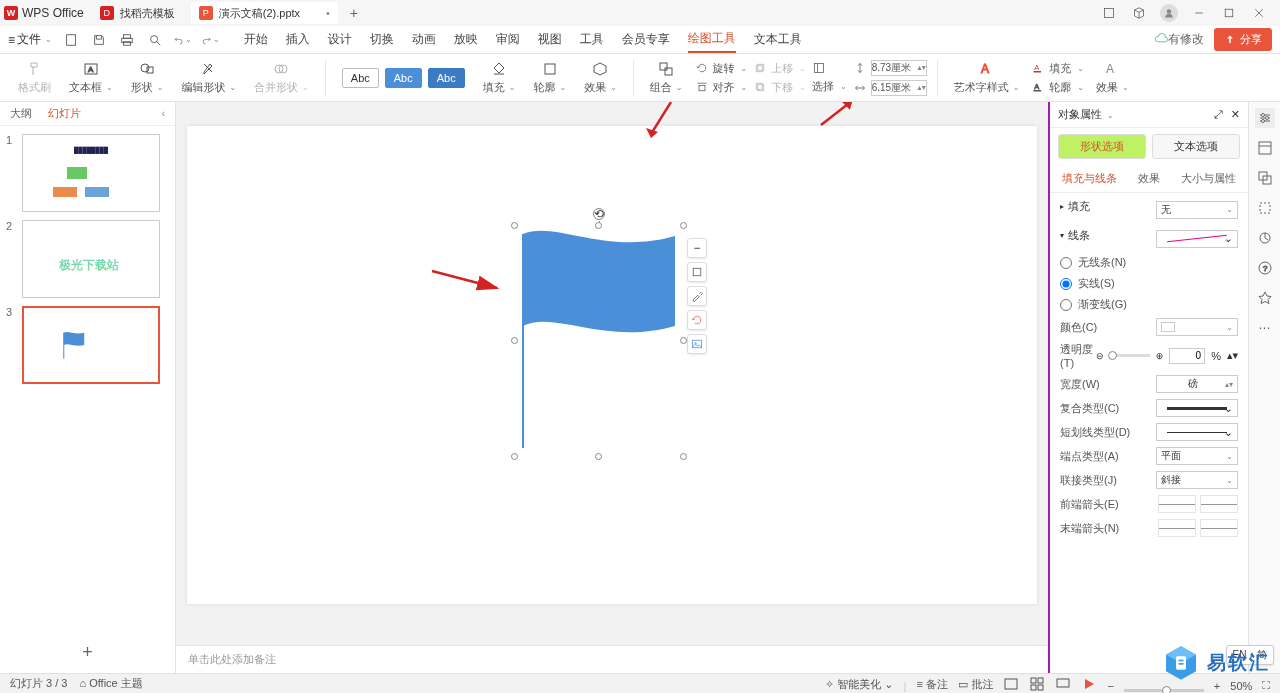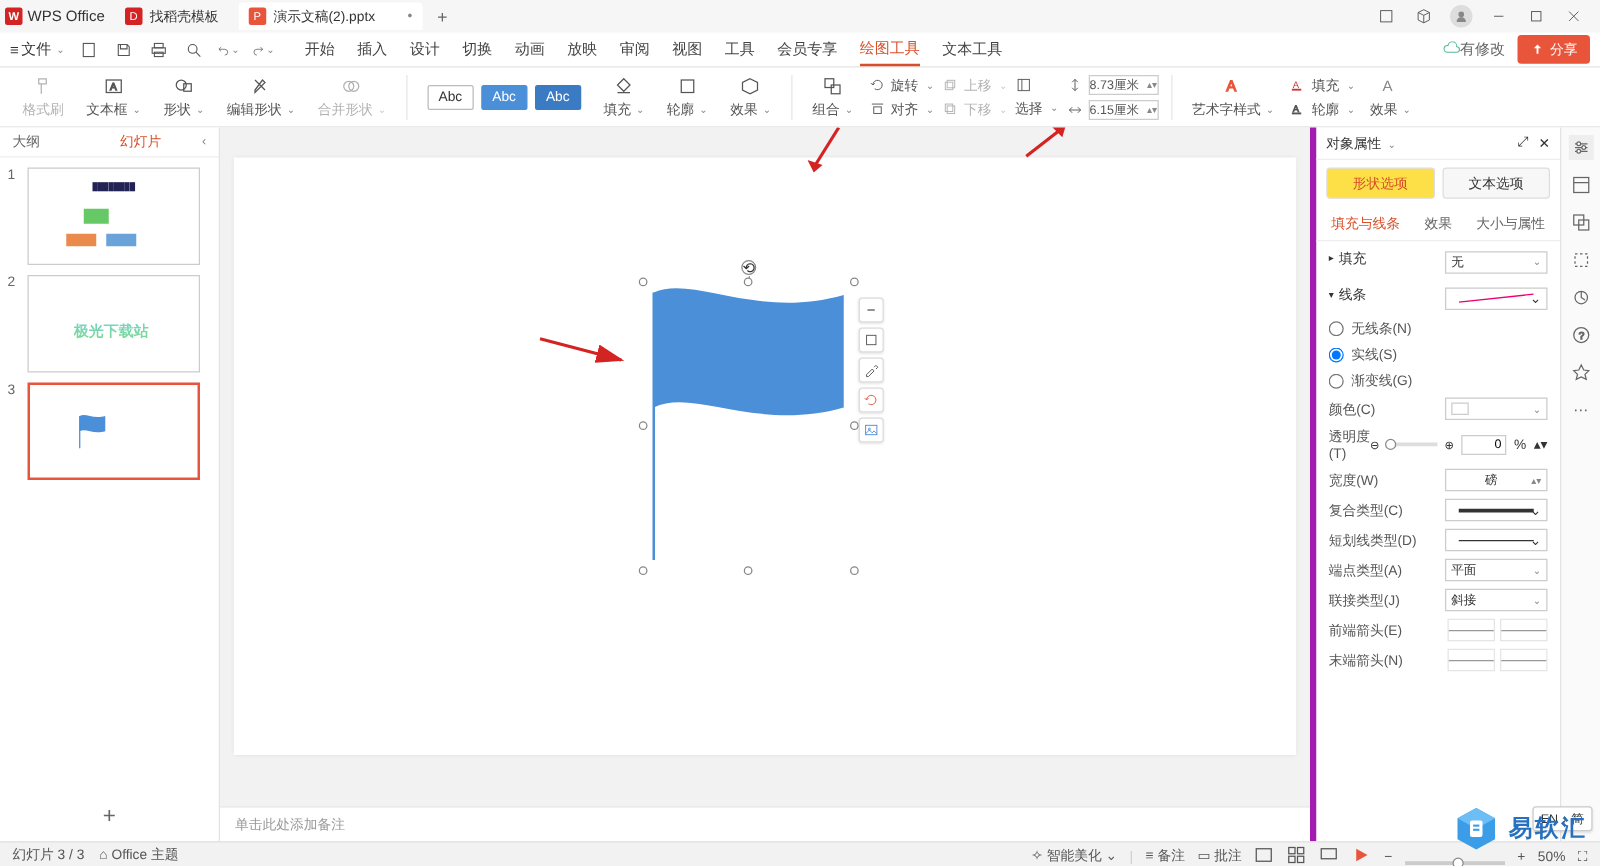--- a/index.html
+++ b/index.html
@@ -51,21 +51,21 @@
 .rb-ico.small svg { width:12px; height:12px; }
 .disabled { opacity:.45; }
 
 
 .main { display:flex; height:calc(100% - 122px); }
 
 
 .slide-panel { width:176px; background:#fff; border-right:1px solid #e3e3e3; display:flex; flex-direction:column; }
 .sp-tabs { height:24px; display:flex; align-items:center; justify-content:flex-end; gap:16px; padding:0 10px; border-bottom:1px solid #eee; }
 .sp-tab { font-size:11px; color:#666; }
-.sp-tab.active { color:#d84e2a;margin-left:48px; }
+.sp-tab.active { color:#d84e2a; }
 .sp-collapse { margin-left:auto; font-size:10px; color:#888; }
 .thumbs { flex:1; overflow:auto; padding:8px 6px; }
 .thumb-row { display:flex; gap:6px; margin-bottom:8px; }
 .thumb-num { width:10px; font-size:11px; color:#666; }
 .thumb { width:138px; height:78px; border:1px solid #ccc; background:#fff; position:relative; }
 .thumb.sel { border:2px solid #e8553a; }
 .thumb1-title { position:absolute; top:12px; left:24px; right:24px; font-size:6px; color:#225; text-align:center; }
 .thumb1-shape { position:absolute; top:32px; left:44px; width:20px; height:12px; background:#67c866; }
 .thumb1-shape2 { position:absolute; top:52px; left:30px; width:24px; height:10px; background:#eb8a4d; }
 .thumb1-shape3 { position:absolute; top:52px; left:62px; width:24px; height:10px; background:#6aa3da; }
@@ -83,25 +83,25 @@
 .sel-rot::before { content:""; position:absolute; top:12px; left:50%; width:1px; height:5px; background:#888; }
 .float-tools { position:absolute; right:-24px; top:12px; width:20px; display:flex; flex-direction:column; gap:4px; }
 .ft-btn { width:20px; height:20px; border:1px solid #ddd; background:#fff; border-radius:3px; display:flex; align-items:center; justify-content:center; box-shadow:0 1px 2px rgba(0,0,0,.1); }
 .ft-btn svg { width:12px; height:12px; }
 .notes { height:28px; border-top:1px solid #e3e3e3; background:#fff; display:flex; align-items:center; padding:0 12px; font-size:11px; color:#999; }
 
 
 .arrow { position:absolute; }
 
 
-.prop-panel { width:200px; border-left:5px solid #a21caf; background:#fff; display:flex; flex-direction:column; font-size:11px; }
+.prop-panel { width:200px; border-left:2px solid #a21caf; background:#fff; display:flex; flex-direction:column; font-size:11px; }
 .pp-head { height:26px; display:flex; align-items:center; justify-content:space-between; padding:0 8px; border-bottom:1px solid #eee; }
 .pp-tabs2 { display:flex; padding:6px 8px; gap:6px; }
 .pp-tab2 { flex:1; text-align:center; padding:4px 0; border:1px solid #ddd; border-radius:3px; background:#f7f7f7; font-size:11px; }
-.pp-tab2.active { background:#fde047; color:#d84e2a; border-color:#ddd; }
+.pp-tab2.active { background:#bef264; color:#d84e2a; border-color:#ddd; }
 .pp-subtabs { display:flex; padding:4px 12px; gap:14px; border-bottom:1px solid #eee;justify-content:space-between; }
 .pp-subtab { font-size:11px; color:#666; padding:2px 0; }
 .pp-subtab.active { color:#d84e2a; }
 .pp-body { padding:6px 10px; }
 .pp-section { margin-bottom:8px; }
 .pp-sec-head { display:flex; align-items:center; gap:4px; font-size:11px; color:#333; margin-bottom:6px; }
 .pp-sec-head .tri { font-size:8px; }
 .pp-field { display:flex; align-items:center; justify-content:space-between; margin-bottom:6px; }
 .pp-field label { font-size:11px; color:#555; }
 .pp-select { height:18px; width:82px; border:1px solid #ccc; font-size:10px; padding:0 4px; background:#fff; display:flex; align-items:center; justify-content:space-between; }

